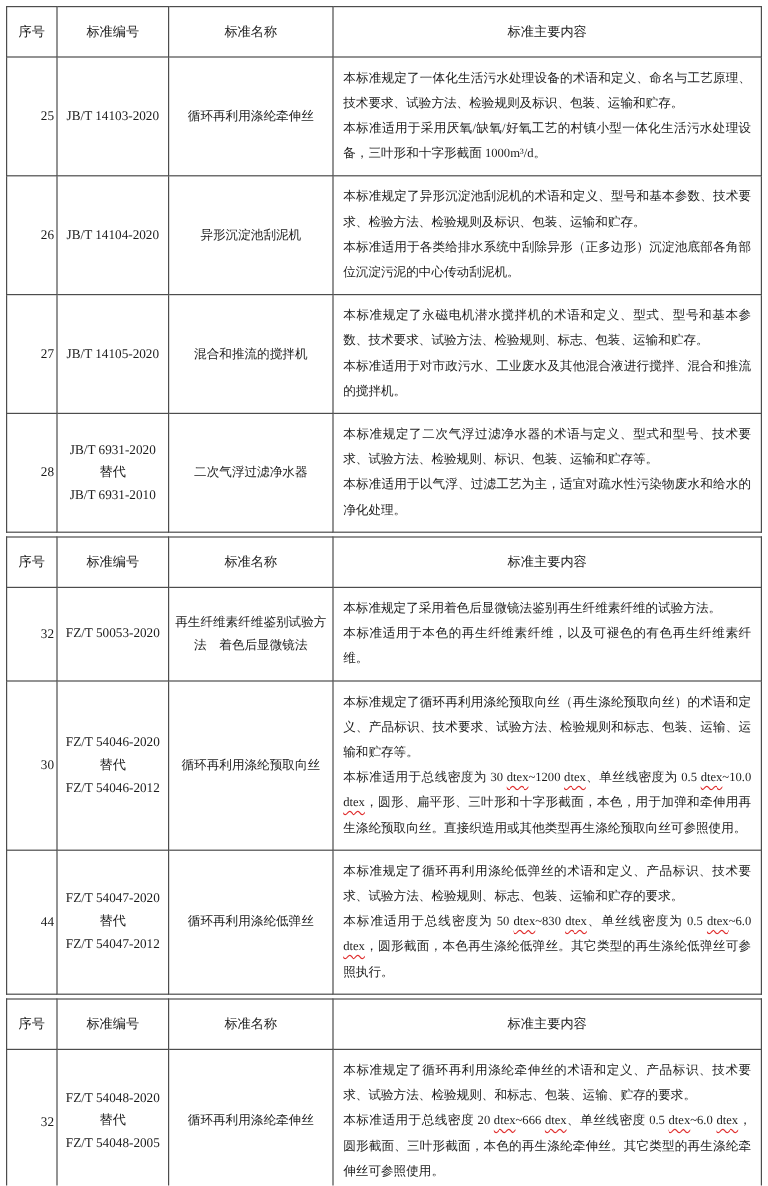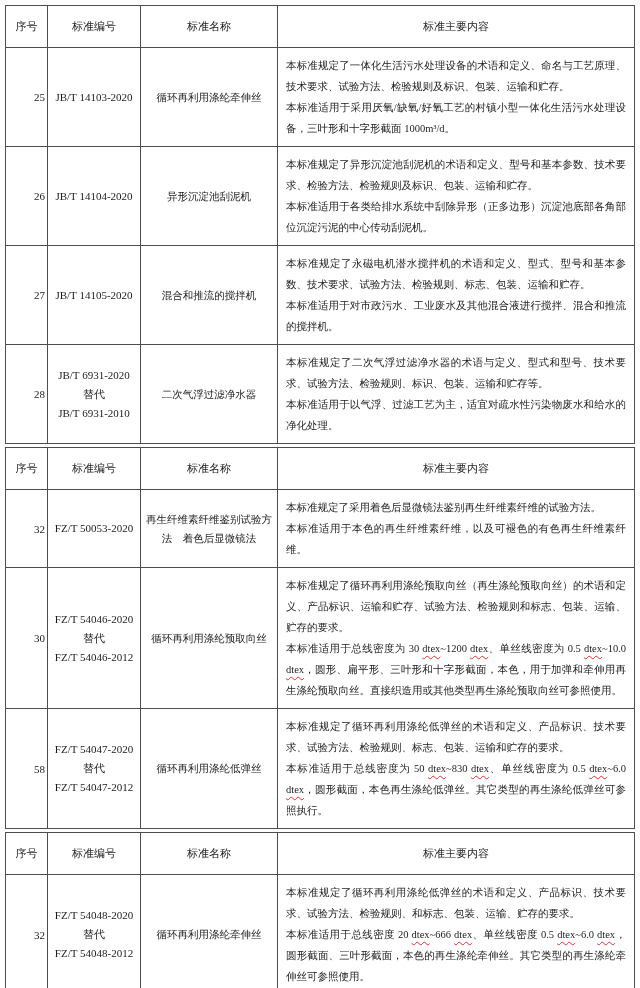--- a/index.html
+++ b/index.html
@@ -175,27 +175,27 @@
 
   <tr>
     <td class="c-no">30</td>
     <td class="c-code">
               <div class="code-line">FZ/T 54046-2020</div>
               <div class="code-line">替代</div>
               <div class="code-line">FZ/T 54046-2012</div>
             </td>
     <td class="c-name">循环再利用涤纶预取向丝</td>
     <td class="c-content">
-              <div class="para">本标准规定了循环再利用涤纶预取向丝（再生涤纶预取向丝）的术语和定义、产品标识、运输和贮存、试验方法、检验规则和标志、包装、运输、贮存的要求。</div>
+              <div class="para">本标准规定了循环再利用涤纶预取向丝（再生涤纶预取向丝）的术语和定义、产品标识、技术要求、试验方法、检验规则和标志、包装、运输、运输和贮存等。</div>
               <div class="para">本标准适用于总线密度为 30 <span class="wavy">dtex</span>~1200 <span class="wavy">dtex</span>、单丝线密度为 0.5 <span class="wavy">dtex</span>~10.0 <span class="wavy">dtex</span>，圆形、扁平形、三叶形和十字形截面，本色，用于加弹和牵伸用再生涤纶预取向丝。直接织造用或其他类型再生涤纶预取向丝可参照使用。</div>
             </td>
   </tr>
 
   <tr>
-    <td class="c-no">58</td>
+    <td class="c-no">44</td>
     <td class="c-code">
               <div class="code-line">FZ/T 54047-2020</div>
               <div class="code-line">替代</div>
               <div class="code-line">FZ/T 54047-2012</div>
             </td>
     <td class="c-name">循环再利用涤纶低弹丝</td>
     <td class="c-content">
               <div class="para">本标准规定了循环再利用涤纶低弹丝的术语和定义、产品标识、技术要求、试验方法、检验规则、标志、包装、运输和贮存的要求。</div>
               <div class="para">本标准适用于总线密度为 50 <span class="wavy">dtex</span>~830 <span class="wavy">dtex</span>、单丝线密度为 0.5 <span class="wavy">dtex</span>~6.0 <span class="wavy">dtex</span>，圆形截面，本色再生涤纶低弹丝。其它类型的再生涤纶低弹丝可参照执行。</div>
             </td>
@@ -217,25 +217,25 @@
         <th>标准名称</th>
         <th>标准主要内容</th>
       </tr>
     </thead>
     <tbody>
   <tr>
     <td class="c-no">32</td>
     <td class="c-code">
               <div class="code-line">FZ/T 54048-2020</div>
               <div class="code-line">替代</div>
-              <div class="code-line">FZ/T 54048-2012</div>
+              <div class="code-line">FZ/T 54048-2005</div>
             </td>
     <td class="c-name">循环再利用涤纶牵伸丝</td>
     <td class="c-content">
-              <div class="para">本标准规定了循环再利用涤纶低弹丝的术语和定义、产品标识、技术要求、试验方法、检验规则、和标志、包装、运输、贮存的要求。</div>
+              <div class="para">本标准规定了循环再利用涤纶牵伸丝的术语和定义、产品标识、技术要求、试验方法、检验规则、和标志、包装、运输、贮存的要求。</div>
               <div class="para">本标准适用于总线密度 20 <span class="wavy">dtex</span>~666 <span class="wavy">dtex</span>、单丝线密度 0.5 <span class="wavy">dtex</span>~6.0 <span class="wavy">dtex</span>，圆形截面、三叶形截面，本色的再生涤纶牵伸丝。其它类型的再生涤纶牵伸丝可参照使用。</div>
             </td>
   </tr>
 
 </tbody>
   </table>
 </div>
 </div>
 
 </body></html>

